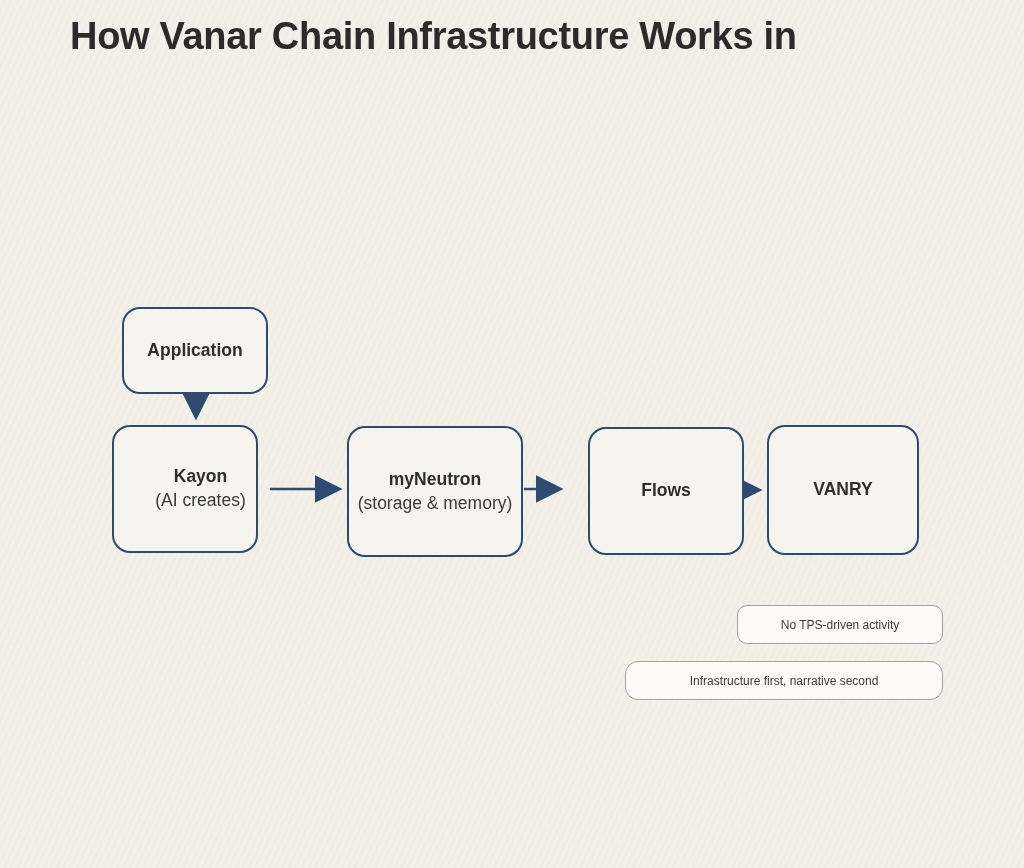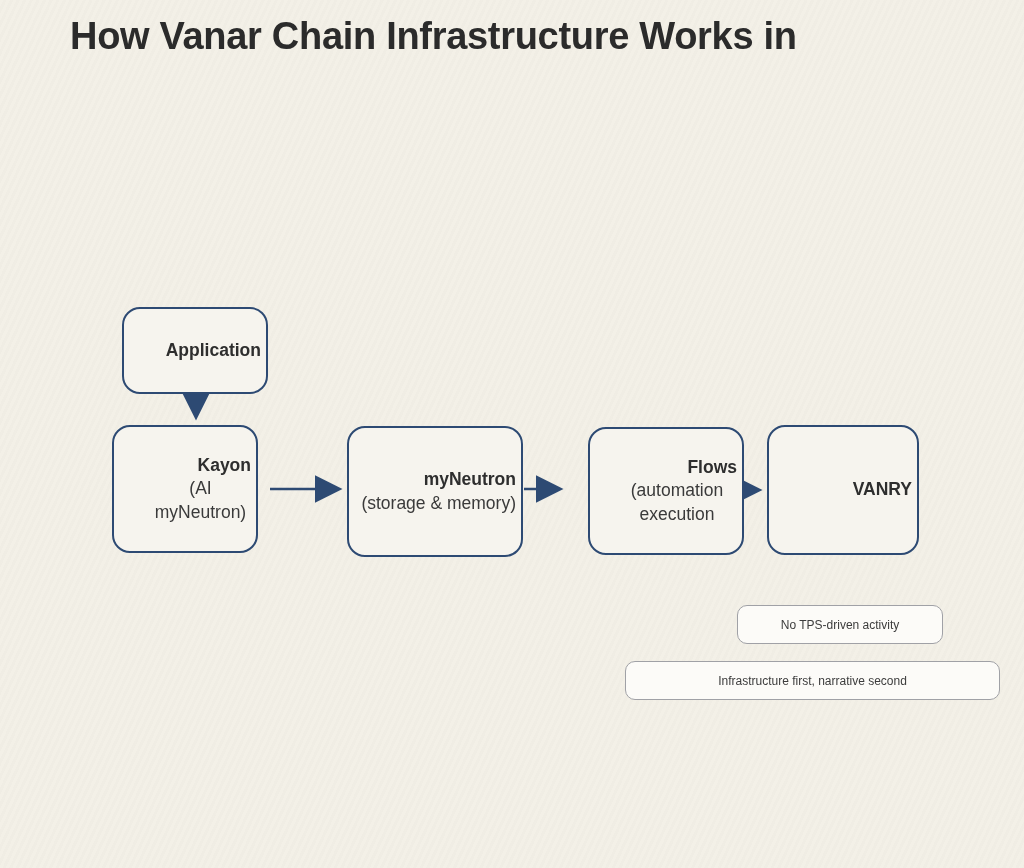--- a/index.html
+++ b/index.html
@@ -28,21 +28,21 @@
     line-height: 57px;
     letter-spacing: -0.3px;
   }
   .node {
     position: absolute;
     border: 2.5px solid #2d4a73;
     border-radius: 18px;
     background: #f6f4ee;
     display: flex;
     flex-direction: column;
-    align-items: flex-end;
+    align-items: center;
     justify-content: center;
     text-align: center;
     padding: 4px 5px;
   }
   .node-title {
     font-weight: 700;
     font-size: 17.5px;
     color: #2e2e2e;
     line-height: 1.35;
   }
@@ -97,39 +97,38 @@
     <line x1="524" y1="489" x2="558" y2="489" stroke="#2d4a73" stroke-width="2.5" marker-end="url(#ah)"></line>
     <line x1="725" y1="490" x2="757" y2="490" stroke="#2d4a73" stroke-width="2.5" marker-end="url(#ah)"></line>
   </svg>
 
   <div class="node" style="left:122px; top:307px; width:146px; height:87px;">
     <div class="node-title">Application</div>
   </div>
 
   <div class="node" style="left:112px; top:425px; width:146px; height:128px;padding-left:36px;">
     <div class="node-title">Kayon</div>
-    <div class="node-sub">(AI myNeutron)</div>
+    <div class="node-sub">(AI creates)</div>
   </div>
 
   <div class="node" style="left:347px; top:426px; width:176px; height:131px;">
     <div class="node-title">myNeutron</div>
     <div class="node-sub">(storage &amp; memory)</div>
   </div>
 
   <div class="node" style="left:568px; top:427px; width:156px; height:128px;margin-left:20px;">
     <div class="node-title">Flows</div>
-    <div class="node-sub" style="max-width:120px;">(automation execution</div>
   </div>
 
   <div class="node" style="left:767px; top:425px; width:152px; height:130px;">
     <div class="node-title">VANRY</div>
   </div>
 
   <div class="pill" style="left:737px; top:605px; width:206px; height:39px;">
     <span>No TPS-driven activity</span>
   </div>
 
-  <div class="pill" style="left:625px; top:661px; width:375px; height:39px;">
+  <div class="pill" style="left:625px; top:661px; width:318px; height:39px;border-radius:13px;">
     <span>Infrastructure first, narrative second</span>
   </div>
 
 
 </div>
 
 </body></html>

